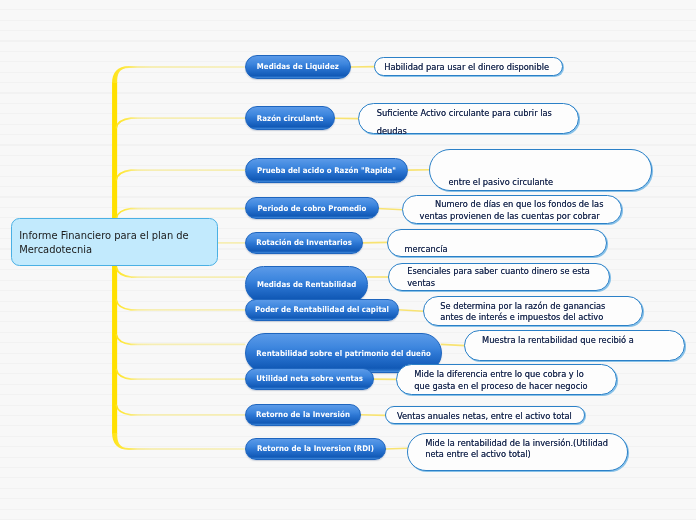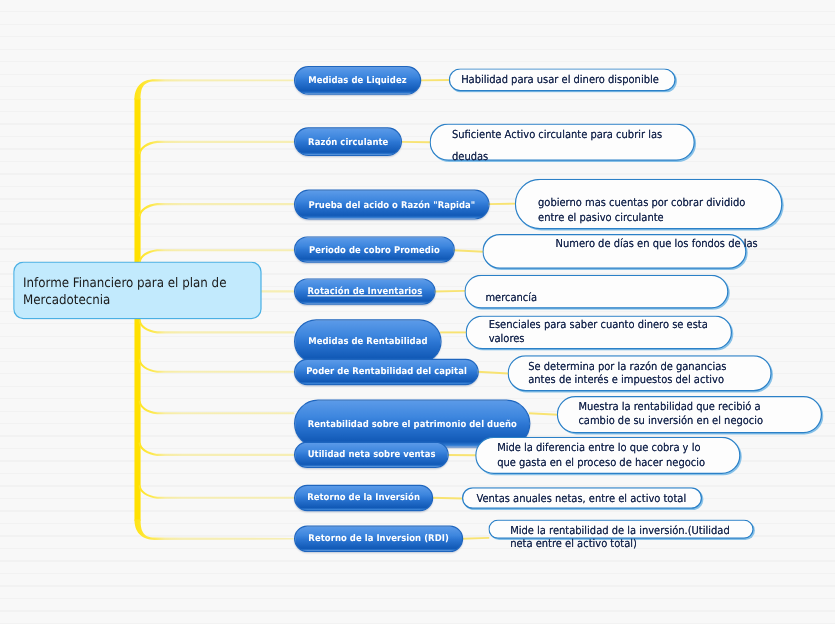--- a/index.html
+++ b/index.html
@@ -98,54 +98,53 @@
       <div class="node leaf" style="left: 374.2px; top: 57.4px; width: 188.8px; height: 18.5px;">
         <span class="tline" style="left: 9.3px; top: 2.55px;">Habilidad para usar el dinero disponible</span>
       </div>
       <div class="node pill" style="left: 244.6px; top: 106.1px; width: 90.4px; height: 24.2px;">Razón circulante</div>
       <div class="node leaf" style="left: 357.6px; top: 103.2px; width: 220.6px; height: 30.8px;">
         <span class="tline" style="left: 17.7px; top: 3.05px;">Suficiente Activo circulante para cubrir las</span>
         <span class="tline" style="left: 17.7px; top: 21px;">deudas</span>
       </div>
       <div class="node pill" style="left: 244.6px; top: 157.7px; width: 163.1px; height: 24.8px;">Prueba del acido o Razón "Rapida"</div>
       <div class="node leaf" style="left: 429.3px; top: 148.6px; width: 223px; height: 42.2px;">
-        <span class="tline" style="left: 18.4px; top: 14.4px;">gobierno mas cuentas por cobrar dividido</span>
         <span class="tline" style="left: 18.4px; top: 25.7px;">entre el pasivo circulante</span>
       </div>
       <div class="node pill" style="left: 244.6px; top: 197.4px; width: 133.9px; height: 22.2px;">Periodo de cobro Promedio</div>
       <div class="node leaf" style="left: 402.1px; top: 195.2px; width: 219.7px; height: 29.2px;">
-        <span class="tline" style="left: 32px; top: 2.25px; padding-left: 28px;">Numero de días en que los fondos de las</span>
+        <span class="tline" style="left: 4px; top: 2.25px; padding-left: 28px;">Numero de días en que los fondos de las</span>
+        <span class="tline" style="left: 16.6px; top: 13.55px;">ventas provienen de las cuentas por cobrar</span>
       </div>
-      <div class="node pill" style="left: 244.6px; top: 231.9px; width: 118.2px; height: 21.9px; text-decoration: underline;">Rotación de Inventarios</div>
+      <div class="node pill" style="left: 244.6px; top: 231.9px; width: 118.2px; height: 21.9px;">Rotación de Inventarios</div>
       <div class="node leaf" style="left: 386.5px; top: 228.6px; width: 220.1px; height: 27.6px;">
         <span class="tline" style="left: 16.5px; top: 12.75px;">mercancía</span>
       </div>
       <div class="node pill" style="left: 244.6px; top: 266.1px; width: 123.2px; height: 37px;">Medidas de Rentabilidad</div>
       <div class="node leaf" style="left: 388.4px; top: 263.2px; width: 222.1px; height: 27.6px;">
         <span class="tline" style="left: 18.2px; top: 1.45px;">Esenciales para saber cuanto dinero se esta</span>
-        <span class="tline" style="left: 18.2px; top: 12.75px;">valores</span>
+        <span class="tline" style="left: 18.2px; top: 12.75px;">ventas</span>
       </div>
       <div class="node pill" style="left: 244.6px; top: 298.9px; width: 154.2px; height: 21.8px;">Poder de Rentabilidad del capital</div>
       <div class="node leaf" style="left: 422.6px; top: 296px; width: 220.2px; height: 30.4px;">
         <span class="tline" style="left: 16.2px; top: 2.85px;">Se determina por la razón de ganancias</span>
         <span class="tline" style="left: 16.2px; top: 14.15px;">antes de interés e impuestos del activo</span>
       </div>
       <div class="node pill" style="left: 244.6px; top: 333.3px; width: 197.2px; height: 40px;">Rentabilidad sobre el patrimonio del dueño</div>
       <div class="node leaf" style="left: 464.2px; top: 330.2px; width: 220.9px; height: 30.8px; text-align: center;">
         <span class="tline" style="left: 17px; top: 3.05px;">Muestra la rentabilidad que recibió a</span>
-        <span class="tline" style="left: 17px; top: 14.35px;">cambio de su inversión en el negocio</span>
       </div>
       <div class="node pill" style="left: 244.6px; top: 368.2px; width: 129.3px; height: 21.8px;">Utilidad neta sobre ventas</div>
       <div class="node leaf" style="left: 395.8px; top: 363.7px; width: 221px; height: 31.3px;">
         <span class="tline" style="left: 17.3px; top: 3.3px;">Mide la diferencia entre lo que cobra y lo</span>
         <span class="tline" style="left: 17.3px; top: 14.6px;">que gasta en el proceso de hacer negocio</span>
       </div>
       <div class="node pill" style="left: 244.6px; top: 403.9px; width: 116px; height: 21.8px;">Retorno de la Inversión</div>
       <div class="node leaf" style="left: 384.5px; top: 406.2px; width: 199.5px; height: 18.4px;">
         <span class="tline" style="left: 11.1px; top: 2.5px;">Ventas anuales netas, entre el activo total</span>
       </div>
       <div class="node pill" style="left: 244.6px; top: 438px; width: 141px; height: 21.9px;">Retorno de la Inversion (RDI)</div>
-      <div class="node leaf" style="left: 406.7px; top: 433.2px; width: 221px; height: 16px;">
+      <div class="node leaf" style="left: 406.7px; top: 433.2px; width: 221px; height: 38px;">
         <span class="tline" style="left: 17.2px; top: 2.65px;">Mide la rentabilidad de la inversión.(Utilidad</span>
         <span class="tline" style="left: 17.2px; top: 13.95px;">neta entre el activo total)</span>
       </div>
     </div>
 </div>
 
 </body></html>

